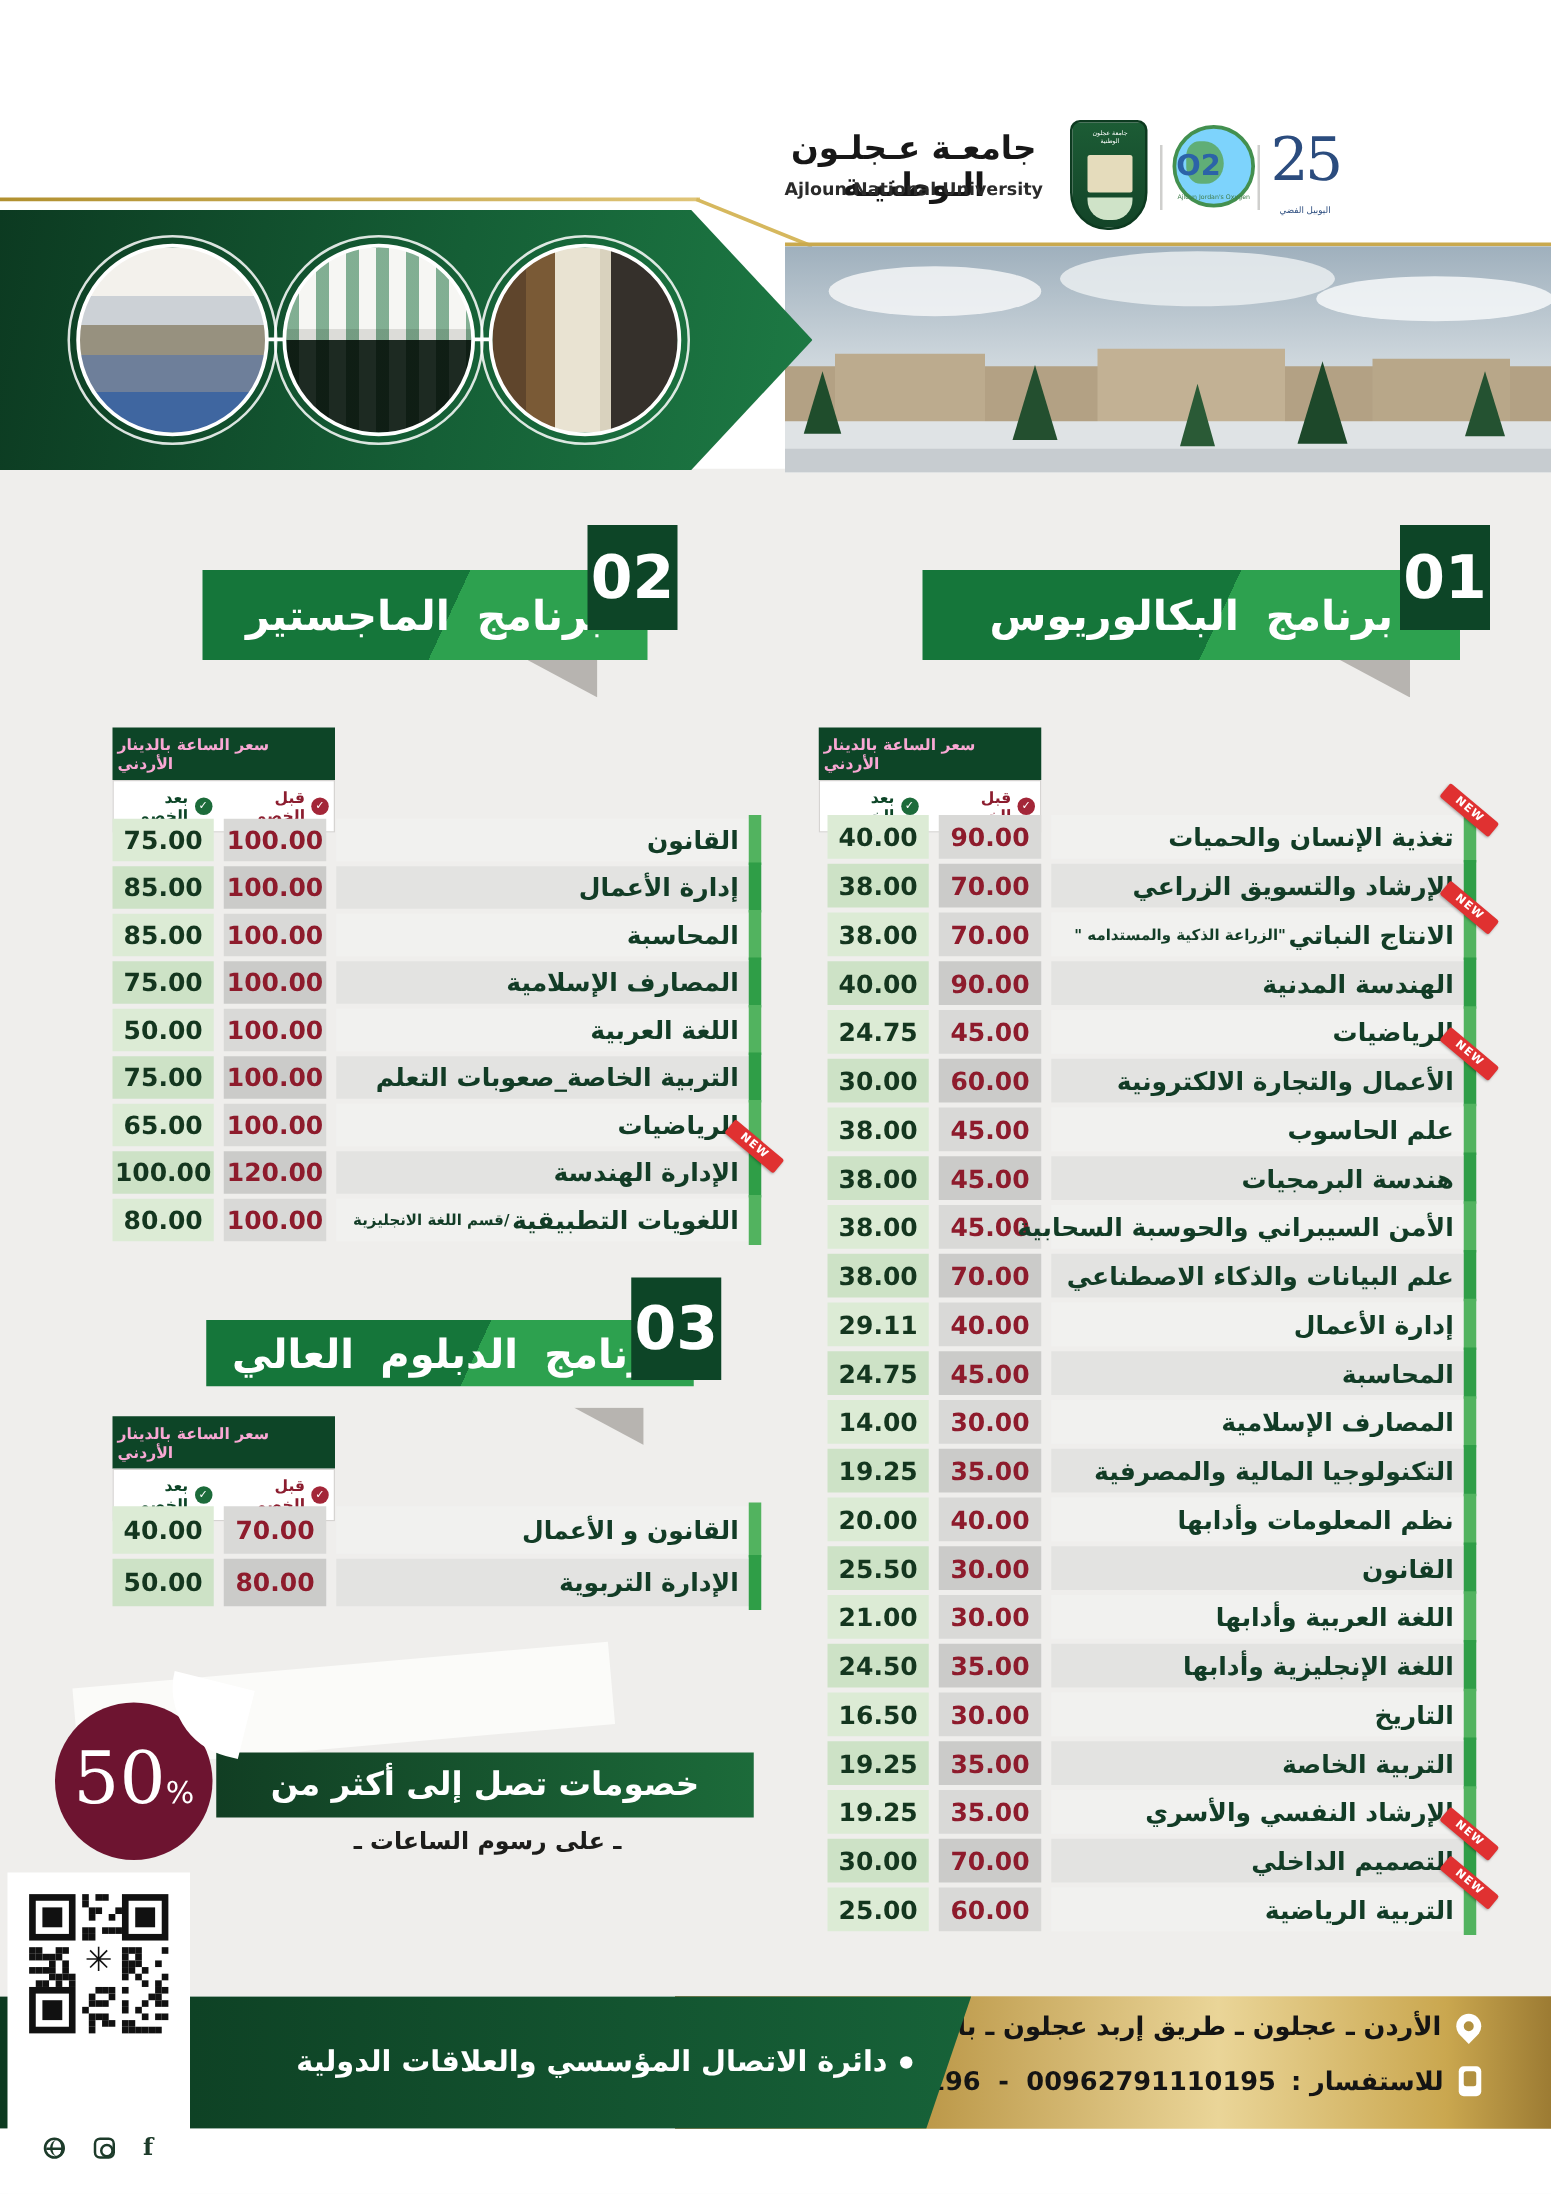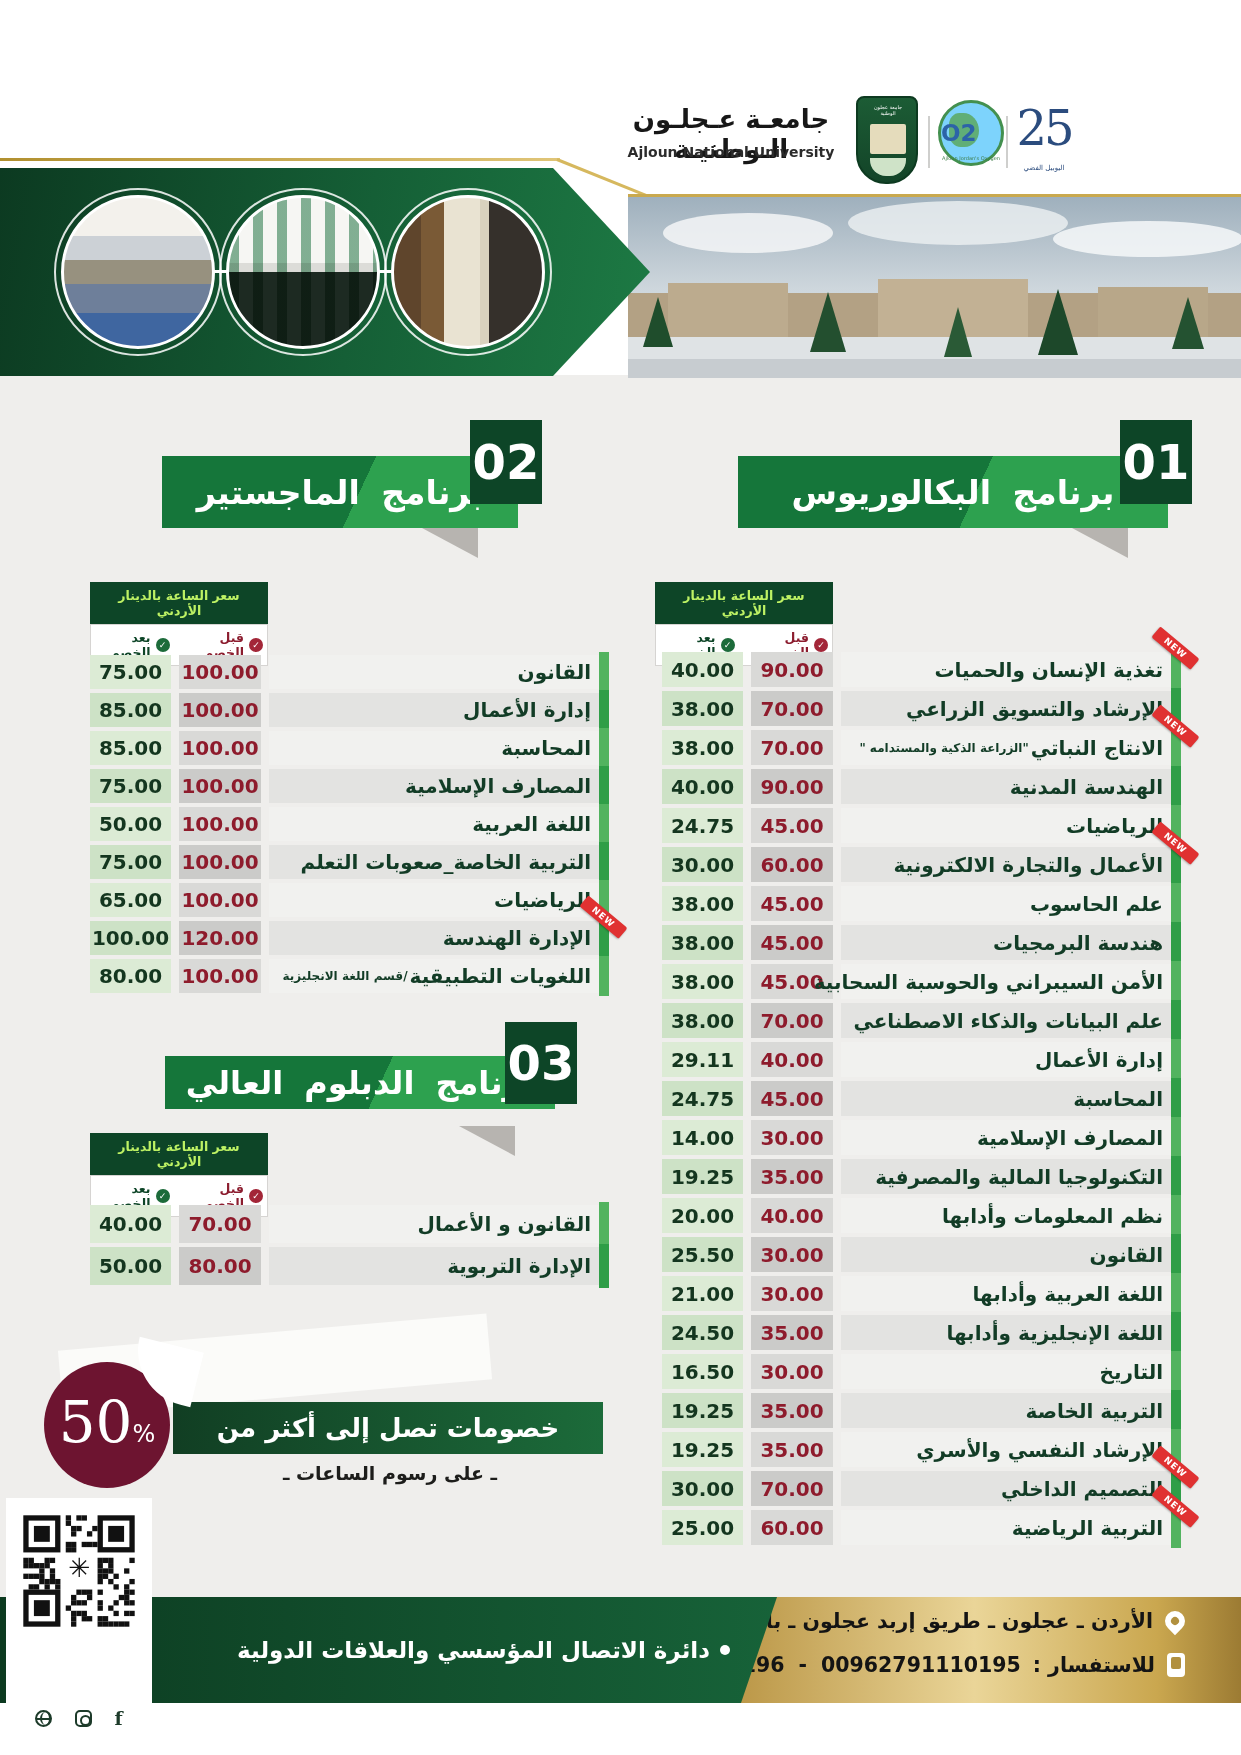--- a/index.html
+++ b/index.html
@@ -52,21 +52,21 @@
   
   .num-box { position:absolute; background:#0d4527; color:#fff; font-weight:bold; font-size:48px;
              display:flex; align-items:center; justify-content:center; z-index:6; }
   .banner { position:absolute; background:linear-gradient(115deg,#15763a 0 55%,#2da14f 55% 100%);
             color:#fff; font-weight:bold; font-size:33px; display:flex; align-items:center; justify-content:center;
             direction:rtl; z-index:5; letter-spacing:0; word-spacing:10px;margin-left:40px; }
   .fold { position:absolute; background:#b7b4b0; clip-path:polygon(0 0,100% 0,100% 100%); z-index:4; }
 
   
   .legend { position:absolute; width:178px; z-index:5; }
-  .legend-head { background:#0d4527; color:#bef264; font-size:12.5px; font-weight:bold; text-align:center;
+  .legend-head { background:#0d4527; color:#f9a8d4; font-size:12.5px; font-weight:bold; text-align:left;
                  padding:6px 4px; direction:rtl; }
   .legend-body { background:#fff; border:1px solid #d6d4d2; display:flex; direction:rtl; justify-content:center;
                  gap:14px; padding:5px 4px; }
   .leg-item { display:flex; direction:rtl; align-items:center; gap:5px; font-size:12.5px; font-weight:bold; }
   .leg-before { color:#8c1d2f; } .leg-after { color:#0d4527; }
   .check { width:14px; height:14px; border-radius:50%; color:#fff; font-size:9px; display:flex;
            align-items:center; justify-content:center; flex:none; }
   .check-red { background:#a32638; } .check-green { background:#1c6b3a; }
 
   

